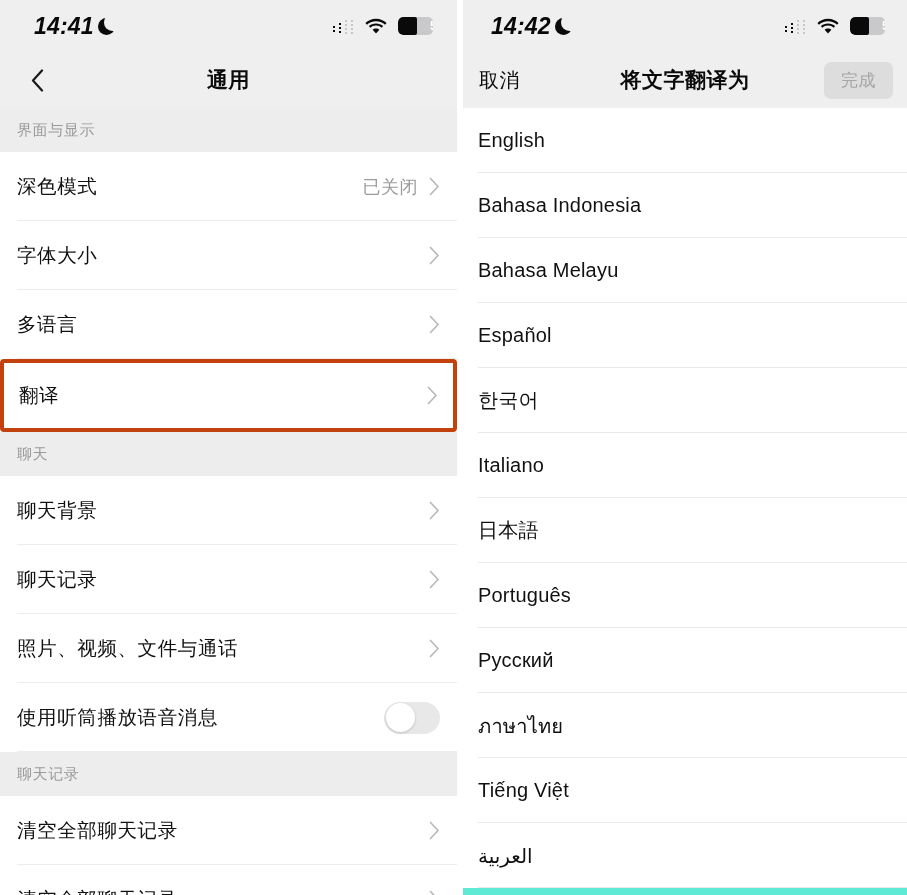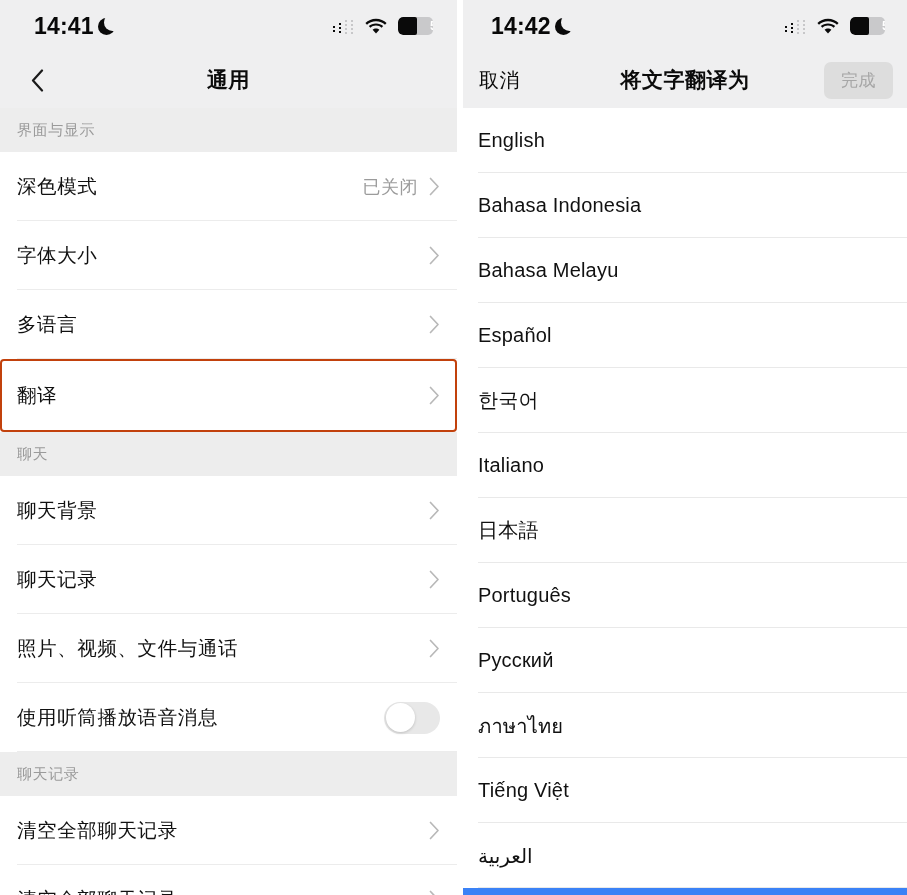--- a/index.html
+++ b/index.html
@@ -40,20 +40,21 @@
     align-items: center;
     justify-content: space-between;
     padding: 0 24px 0 34px;
     box-sizing: border-box;
   }
   .phone-right .statusbar { background: #efeff0; padding-left: 28px; padding-right: 22px; }
   .status-left {
     display: flex;
     align-items: center;
     gap: 4px;
+    font-style: italic;
   }
   .status-time {
     font-size: 23px;
     font-weight: bold;
     color: #080808;
     letter-spacing: 0.2px;
   }
   .moon-icon {
     width: 17px;
     height: 17px;
@@ -233,21 +234,21 @@
     color: #9b9b9b;
     margin-right: 11px;
     letter-spacing: 0.5px;
   }
   .chev {
     width: 11px;
     height: 19px;
     flex: 0 0 auto;
   }
   .row.highlighted {
-    border: 2px solid #c2410c;
+    border: 4px solid #c2410c;
     border-radius: 4px;
     height: 73px;
     margin: 0;
     padding-left: 15px;
     padding-right: 15px;
   }
 
   
   .toggle {
     width: 56px;
@@ -264,21 +265,21 @@
     top: 1.5px;
     width: 29px;
     height: 29px;
     border-radius: 50%;
     background: #ffffff;
     box-shadow: 0 1px 3px rgba(0,0,0,0.18);
   }
 
   
   .lang-body {
-    background: #3b82f6;
+    background: #5eead4;
     height: calc(895px - 108px);
     overflow: hidden;
   }
   .lang-row {
     position: relative;
     height: 65px;
     display: flex;
     align-items: center;
     padding-left: 15px;
     box-sizing: border-box;

